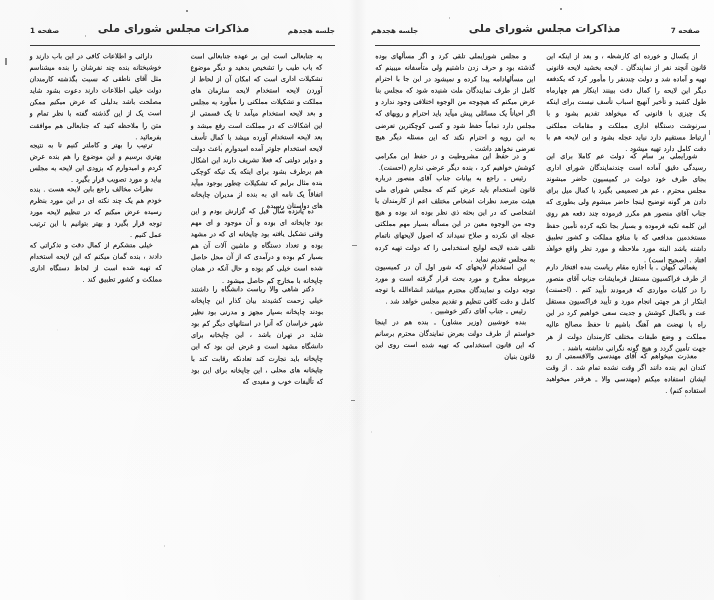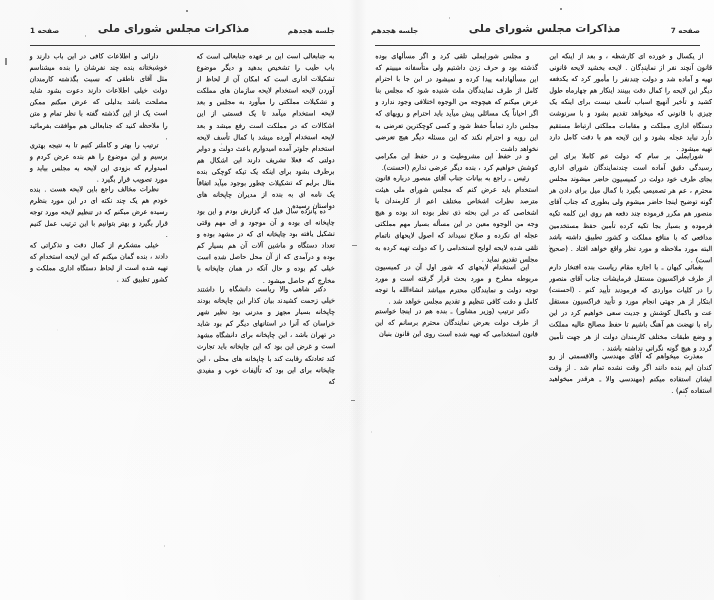--- a/index.html
+++ b/index.html
@@ -62,22 +62,22 @@
   #page-right .rule{top:45px;left:18px;right:14px;}
   #page-left  .rule{top:45px;left:30px;right:22px;}
 
   
   .cols{
     position:absolute;top:51px;bottom:14px;
     display:flex;flex-direction:row-reverse;
     direction:rtl;
     gap:11px;
   }
-  #page-right .cols{left:18px;right:2px;}
-  #page-left  .cols{left:30px;right:22px;gap:29px;}
+  #page-right .cols{left:18px;right:8px;}
+  #page-left  .cols{left:30px;right:34px;gap:29px;}
 
   .col{
     flex:1 1 0;min-width:0;position:relative;
     overflow:hidden;
   }
 
   .para{
     direction:rtl;text-align:justify;
     font-size:6.6px;line-height:11.1px;
     color:#161616;
@@ -120,21 +120,22 @@
     </div>
     <div class="rule"></div>
 
     <div class="cols">
 
       <div class="col">
         <p class="para"><span>و مجلس شورایملی تلقی کرد و اگر مسألهای بوده گذشته بود و حرف زدن داشتیم ولی متأسفانه میبینم که این مسألهادامه پیدا کرده و نمیشود در این جا با احترام کامل از طرف نمایندگان ملت شنیده شود که مجلس بنا عرض میکنم که هیچوجه من الوجوه اختلافی وجود ندارد و اگر احیاناً یک مسائلی پیش میآید باید احترام و رویهای که مجلس دارد تماماً حفظ شود و کسی کوچکترین تعرضی به این رویه و احترام نکند که این مسئله دیگر هیچ تعرضی نخواهد داشت .</span></p>
         <p class="para"><span>و در حفظ این مشروطیت و در حفظ این مکرامی کوشش خواهیم کرد ، بنده دیگر عرضی ندارم (احسنت).</span></p>
         <p class="para"><b class="speaker">رئیس ـ</b> <span>راجع به بیانات جناب آقای منصور درباره قانون استخدام باید عرض کنم که مجلس شورای ملی هیئت مترصد نظرات اشخاص مختلف اعم از کارمندان یا اشخاصی که در این بحثه ذی نظر بوده اند بوده و هیچ وجه من الوجوه معین در این مسأله بسیار مهم مملکتی عجله ای نکرده و صلاح نمیداند که اصول لایحهای ناتمام تلقی شده لایحه لوایح استخدامی را که دولت تهیه کرده به مجلس تقدیم نماید .</span></p>
         <p class="para"><span>این استخدام لایحهای که شور اول آن در کمیسیون مربوطه مطرح و مورد بحث قرار گرفته است و مورد توجه دولت و نمایندگان محترم میباشد انشاءالله با توجه کامل و دقت کافی تنظیم و تقدیم مجلس خواهد شد .</span></p>
-        <p class="para"><b class="speaker">دکتر ترتیب (وزیر مشاور) ـ</b> <span>بنده هم در اینجا خواستم از طرف دولت بعرض نمایندگان محترم برسانم که این قانون استخدامی که تهیه شده است روی این قانون بنیان</span></p>
+        <p class="para"><b class="speaker">رئیس ـ</b> <span>جناب آقای دکتر خوشبین .</span></p>
+        <p class="para"><b class="speaker">بنده خوشبین (وزیر مشاور) ـ</b> <span>بنده هم در اینجا خواستم از طرف دولت بعرض نمایندگان محترم برسانم که این قانون استخدامی که تهیه شده است روی این قانون بنیان</span></p>
       </div>
 
       <div class="col">
         <p class="para"><span>از یکسال و خورده ای کارشظه ، و بعد از اینکه این قانون آنچند نفر از نمایندگان . لایحه بخشید لایحه قانونی تهیه و آماده شد و دولت چندنفر را مأمور کرد که یکدفعه دیگر این لایحه را کمال دقت ببینند اینکار هم چهارماه طول کشید و تأخیر آنهیچ اسباب تأسف نیست برای اینکه یک چیزی با قانونی که میخواهد تقدیم بشود و با سرنوشت دستگاه اداری مملکت و مقامات مملکتی ارتباط مستقیم دارد نباید عجله بشود و این لایحه هم با دقت کامل دارد تهیه میشود .</span></p>
         <p class="para"><span>شورایملی بر سام که دولت عم کاملا برای این رسیدگی دقیق آماده است چندنمایندگان شورای اداری بجای طرف خود دولت در کمیسیون حاضر میشوند مجلس محترم ، عم هر تصمیمی بگیرد با کمال میل برای دادن هر گونه توضیح اینجا حاضر میشوم ولی بطوری که جناب آقای منصور هم مکرر فرموده چند دفعه هم روی این کلمه تکیه فرموده و بسیار بجا تکیه کرده تأمین حفظ مستخدمین مدافعی که با منافع مملکت و کشور تطبیق داشته باشد البته مورد ملاحظه و مورد نظر واقع خواهد افتاد . (صحیح است) .</span></p>
         <p class="para"><b class="speaker">یغمائی کیهان ـ</b> <span>با اجازه مقام ریاست بنده افتخار دارم از طرف فراکسیون مستقل فرمایشات جناب آقای منصور را در کلیات مواردی که فرمودند تأیید کنم . (احسنت) ابتکار از هر جهتی انجام مورد و تأیید فراکسیون مستقل عت و باکمال کوشش و جدیت سعی خواهیم کرد در این راه با نهضت هم آهنگ باشیم تا حفظ مصالح عالیه مملکت و وضع طبقات مختلف کارمندان دولت از هر جهت تأمین گردد و هیچ گونه نگرانی نداشته باشند .</span></p>
         <p class="para"><span>معذرت میخواهم که آقای مهندسی والاقسمتی از رو کندان ایم بنده دانند اگر وقت نشده تمام شد . از وقت ایشان استفاده میکنم (مهندسی والا ـ هرقدر میخواهید استفاده کنم) .</span></p>
       </div>
 
     </div>

